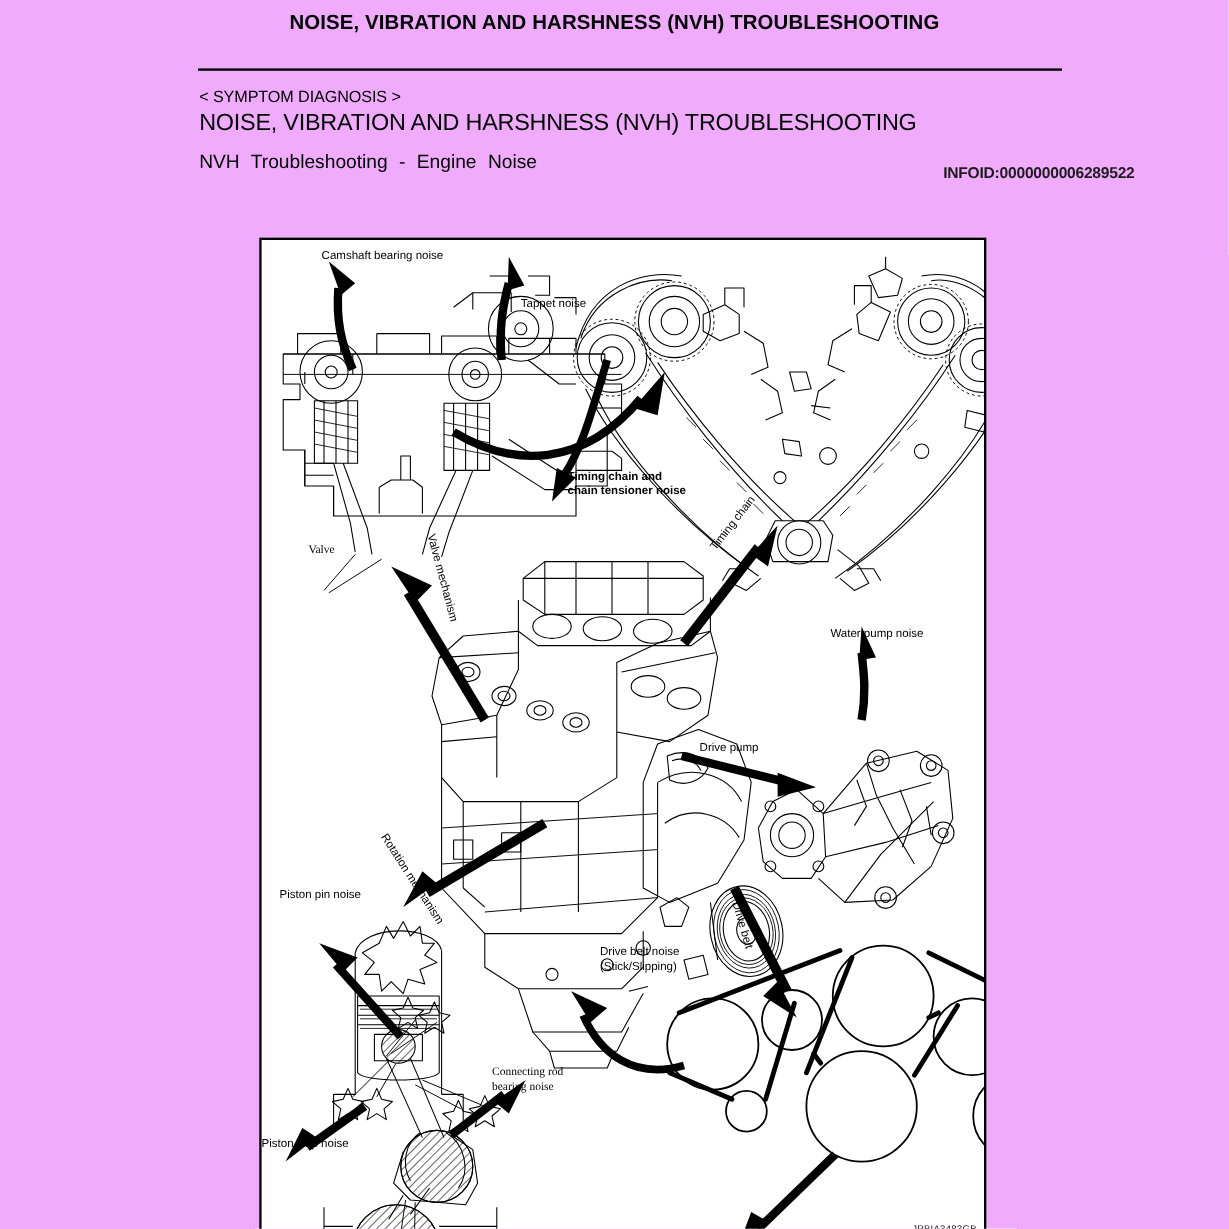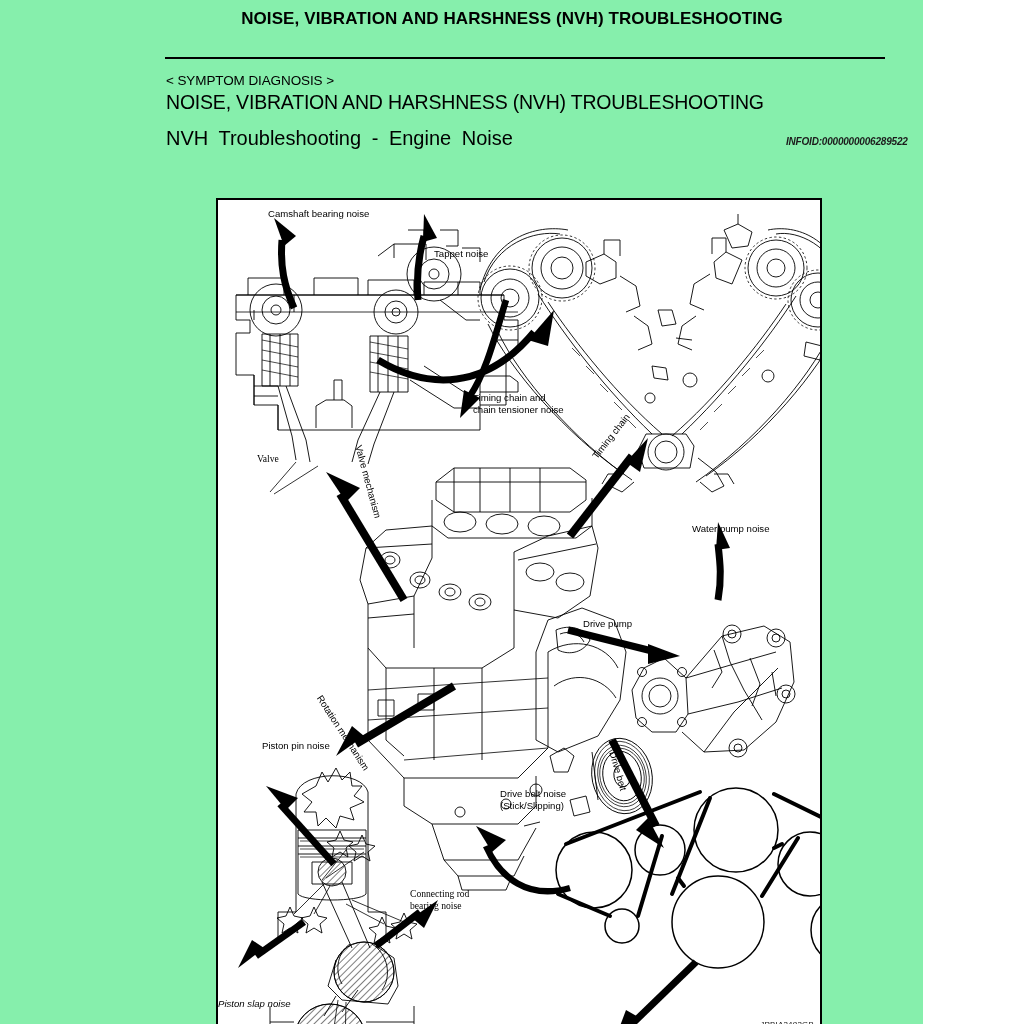--- a/index.html
+++ b/index.html
@@ -5,22 +5,22 @@
   html, body {
     margin: 0; padding: 0;
     width: 1024px; height: 1024px;
     background: #ffffff;
     font-family: "Liberation Sans", sans-serif;
     color: #000;
     overflow: hidden;
   }
   #page {
     position: relative;
-    width: 923px; height: 1024px;
-    background: #86efac;
+    width: 1024px; height: 1024px;
+    background: #f0abfc;
   }
 
   
   .hdr-title {
     position: absolute;
     top: 9px; left: 0; width: 1024px;
     text-align: center;
     font-size: 17px;
     font-weight: bold;
     letter-spacing: 0.1px;
@@ -55,30 +55,29 @@
     position: absolute;
     top: 91px; left: 166px;
     font-size: 19.5px;
     font-weight: normal;
     letter-spacing: -0.2px;
     white-space: nowrap;
   }
   .h3-sub {
     position: absolute;
     top: 127px; left: 166px;
-    font-size: 20px;
+    font-size: 16px;
     font-weight: normal;
     word-spacing: 5px;
     white-space: nowrap;
   }
   .infoid {
     position: absolute;
     top: 136px; left: 786px;
-    font-size: 10px;
-    font-style: italic;
+    font-size: 13px;
     font-weight: bold;
     color: #1c1c1c;
     letter-spacing: -0.2px;
     white-space: nowrap;
   }
 
   
   #figure {
     position: absolute;
     left: 216px; top: 155px;
@@ -506,42 +505,42 @@
         <path d="M478,762 L414,824" stroke="#000" stroke-width="7"></path>
         <path d="M422,818 L396,842 L408,810 Z" fill="#000" stroke="none"></path>
 
       </g>
     </svg>
 
     <div class="lbl" style="left:50px; top:8px;">Camshaft bearing noise</div>
 
     <div class="lbl" style="left:216px; top:48px;text-align:right;">Tappet noise</div>
 
-    <div class="lbl" style="left:255px; top:192px;">Timing chain and
+    <div class="lbl" style="left:255px; top:192px;font-weight:bold;">Timing chain and
 chain tensioner noise</div>
 
     <div class="lbl" style="left:39px; top:253px;font-family:Liberation Serif, serif;">Valve</div>
 
     <div class="lbl rot" style="left:146px; top:244px; transform:rotate(75deg); line-height:11px;">Valve
 mechanism</div>
 
     <div class="lbl rot" style="left:372px; top:254px; transform:rotate(-52deg);">Timing chain</div>
 
     <div class="lbl" style="left:474px; top:323px;">Water pump noise</div>
 
     <div class="lbl" style="left:365px; top:418px;">Drive pump</div>
 
     <div class="lbl rot" style="left:106px; top:493px; transform:rotate(57deg); line-height:11px;">Rotation
 mechanism</div>
 
     <div class="lbl rot" style="left:400px; top:550px; transform:rotate(74deg);">Drive belt</div>
 
-    <div class="lbl" style="left:44px; top:540px;">Piston pin noise</div>
-
-    <div class="lbl" style="left:0px; top:798px;font-style:italic;">Piston slap noise</div>
+    <div class="lbl" style="left:15px; top:540px;">Piston pin noise</div>
+
+    <div class="lbl" style="left:0px; top:748px;">Piston slap noise</div>
 
     <div class="lbl" style="left:192px; top:688px;font-family:Liberation Serif, serif;">Connecting rod
 bearing noise</div>
 
     <div class="lbl" style="left:282px; top:588px;">Drive belt noise
 (Stick/Slipping)</div>
 
     <div class="figcode">JPBIA3483GB</div>
   </div>
 

